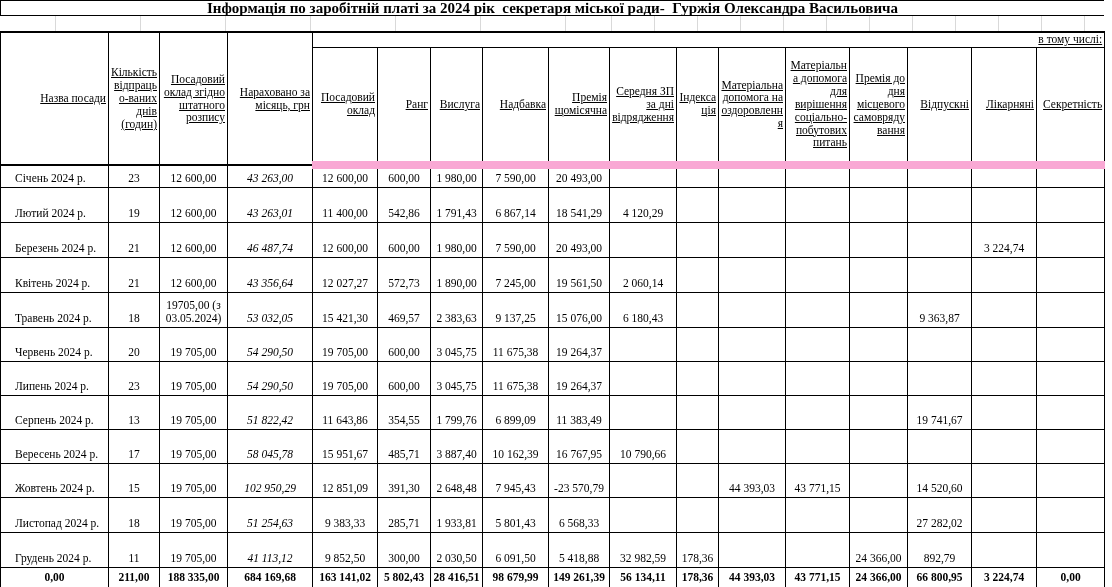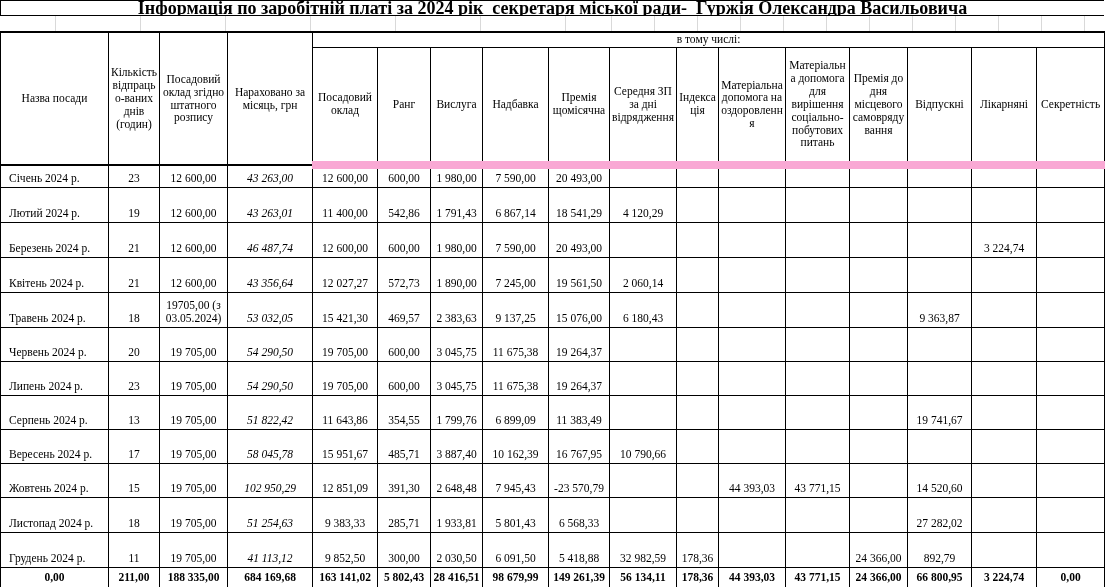--- a/index.html
+++ b/index.html
@@ -7,21 +7,21 @@
   body {
     width: 1112px; height: 587px; overflow: hidden;
     font-family: "Liberation Serif", "DejaVu Serif", serif;
     color: #000;
   }
   .sheet { width: 1104px; }
 
   .title {
     height: 16px; line-height: 14px;
     border-top: 1px solid #000; border-bottom: 1px solid #000; border-left: 1px solid #000;
-    text-align: center; font-weight: bold; font-size: 18px;
+    text-align: center; font-weight: bold; font-size: 15px;
     white-space: pre; overflow: hidden;
   }
 
   .strip { height: 15px; display: flex; }
   .strip-left {
     width: 569px; height: 100%;
     background: repeating-linear-gradient(to right, transparent 0 55px, #d9d9d9 55px 56px, transparent 56px 85px);
   }
   .strip-right {
     flex: 1; height: 100%;
@@ -31,34 +31,34 @@
   table {
     border-collapse: collapse; table-layout: fixed; width: 1104px;
   }
   th, td {
     border: 1px solid #000;
     padding: 0 2px;
     font-size: 11.5px;
     line-height: 1.12;
   }
   thead th {
-    font-weight: normal; text-align: center; vertical-align: middle;
-    overflow-wrap: break-word; word-wrap: break-word;
+    font-weight: normal; text-align: right; vertical-align: middle;
+    overflow-wrap: break-word; word-wrap: break-word; text-decoration: underline;
   }
   tr.group-row { height: 15px; }
   tr.group-row th { border-top: 2px solid #000; }
   th.group-label { white-space: nowrap; overflow: hidden; }
   tr.sub-row th { height: 118px; border-bottom: 8px solid #f9a8d4; }
   thead th.merged { border-bottom: 2px solid #000; }
 
   tbody td {
     vertical-align: bottom; text-align: center;
     padding-bottom: 2px; white-space: nowrap;
   }
-  tbody td.month { text-align: left; padding-left: 8px; }
+  tbody td.month { text-align: left; padding-left: 14px; }
   tbody td.wrapcell { white-space: normal; overflow-wrap: break-word; }
   tbody td.accrued { font-weight: normal; font-style: italic; }
 
   tfoot td {
     font-weight: bold; text-align: center; vertical-align: middle;
     height: 22px; white-space: nowrap;
     border-bottom: 2px solid #000;
   }
 </style>
 </head>

